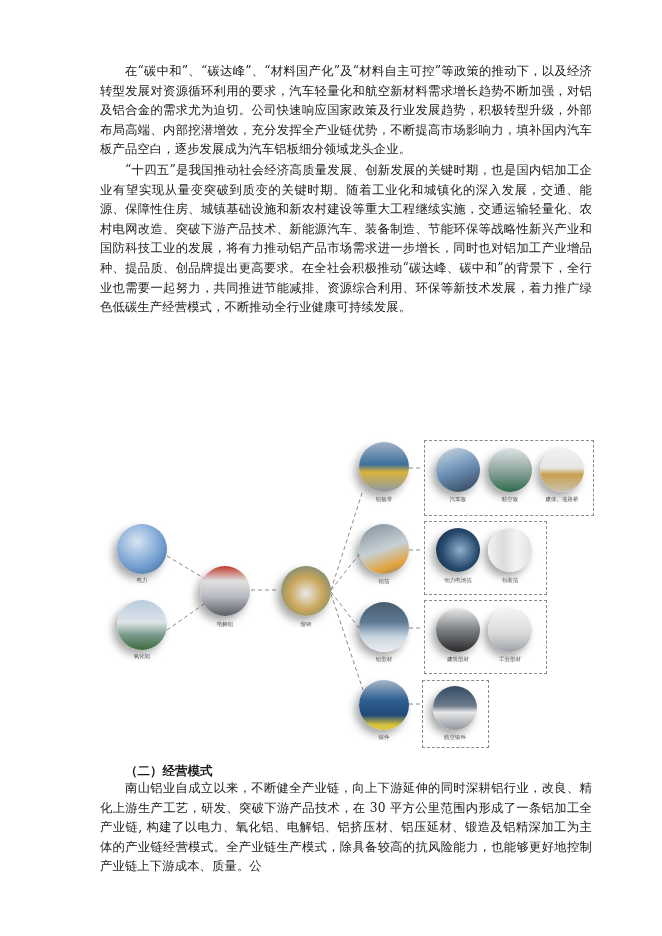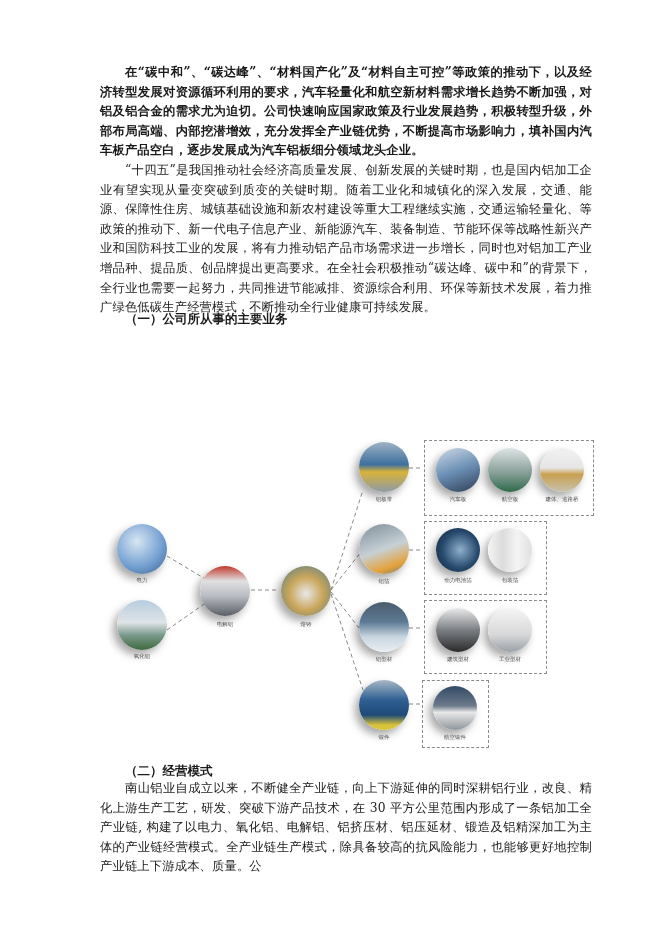--- a/index.html
+++ b/index.html
@@ -18,23 +18,22 @@
   .lbl { position: absolute; width: 80px; text-align: center; font-size: 5.5px; color: #555;
          font-family: "DejaVu Sans", "Liberation Sans", sans-serif; }
   .box { position: absolute; border: 1px dashed #8a8a8a; }
   svg.lines { position: absolute; left: 0; top: 0; }
 </style>
 </head>
 <body>
 
 <div class="page">
 
-  <p class="para indent" style="top:62px;font-weight:bold;">在“碳中和”、“碳达峰”、“材料国产化”及“材料自主可控”等政策的推动下，以及经济转型发展对资源循环利用的要求，汽车轻量化和航空新材料需求增长趋势不断加强，对铝及铝合金的需求尤为迫切。公司快速响应国家政策及行业发展趋势，积极转型升级，外部布局高端、内部挖潜增效，充分发挥全产业链优势，不断提高市场影响力，填补国内汽车板产品空白，逐步发展成为汽车铝板细分领域龙头企业。</p>
-  <p class="para indent" style="top:161px;">“十四五”是我国推动社会经济高质量发展、创新发展的关键时期，也是国内铝加工企业有望实现从量变突破到质变的关键时期。随着工业化和城镇化的深入发展，交通、能源、保障性住房、城镇基础设施和新农村建设等重大工程继续实施，交通运输轻量化、等政策的推动下、新一代电子信息产业、新能源汽车、装备制造、节能环保等战略性新兴产业和国防科技工业的发展，将有力推动铝产品市场需求进一步增长，同时也对铝加工产业增品种、提品质、创品牌提出更高要求。在全社会积极推动“碳达峰、碳中和”的背景下，全行业也需要一起努力，共同推进节能减排、资源综合利用、环保等新技术发展，着力推广绿色低碳生产经营模式，不断推动全行业健康可持续发展。</p>
-  <p class="heading" style="top:311px;">（一）公司所从事的主要业务</p>
+  <p class="para indent" style="top:62px;">在“碳中和”、“碳达峰”、“材料国产化”及“材料自主可控”等政策的推动下，以及经济转型发展对资源循环利用的要求，汽车轻量化和航空新材料需求增长趋势不断加强，对铝及铝合金的需求尤为迫切。公司快速响应国家政策及行业发展趋势，积极转型升级，外部布局高端、内部挖潜增效，充分发挥全产业链优势，不断提高市场影响力，填补国内汽车板产品空白，逐步发展成为汽车铝板细分领域龙头企业。</p>
+  <p class="para indent" style="top:161px;">“十四五”是我国推动社会经济高质量发展、创新发展的关键时期，也是国内铝加工企业有望实现从量变突破到质变的关键时期。随着工业化和城镇化的深入发展，交通、能源、保障性住房、城镇基础设施和新农村建设等重大工程继续实施，交通运输轻量化、农村电网改造、突破下游产品技术、新能源汽车、装备制造、节能环保等战略性新兴产业和国防科技工业的发展，将有力推动铝产品市场需求进一步增长，同时也对铝加工产业增品种、提品质、创品牌提出更高要求。在全社会积极推动“碳达峰、碳中和”的背景下，全行业也需要一起努力，共同推进节能减排、资源综合利用、环保等新技术发展，着力推广绿色低碳生产经营模式，不断推动全行业健康可持续发展。</p>
 
   <div class="diagram">
     <svg class="lines" width="520" height="320">
       <g stroke="#8a8a8a" stroke-width="1" stroke-dasharray="4,3" fill="none">
         <line x1="72" y1="124" x2="112" y2="148"></line>
         <line x1="72" y1="198" x2="112" y2="170"></line>
         <line x1="156" y1="158" x2="184" y2="158"></line>
         <line x1="236" y1="158" x2="268" y2="58"></line>
         <line x1="236" y1="158" x2="266" y2="120"></line>
         <line x1="236" y1="160" x2="264" y2="196"></line>

